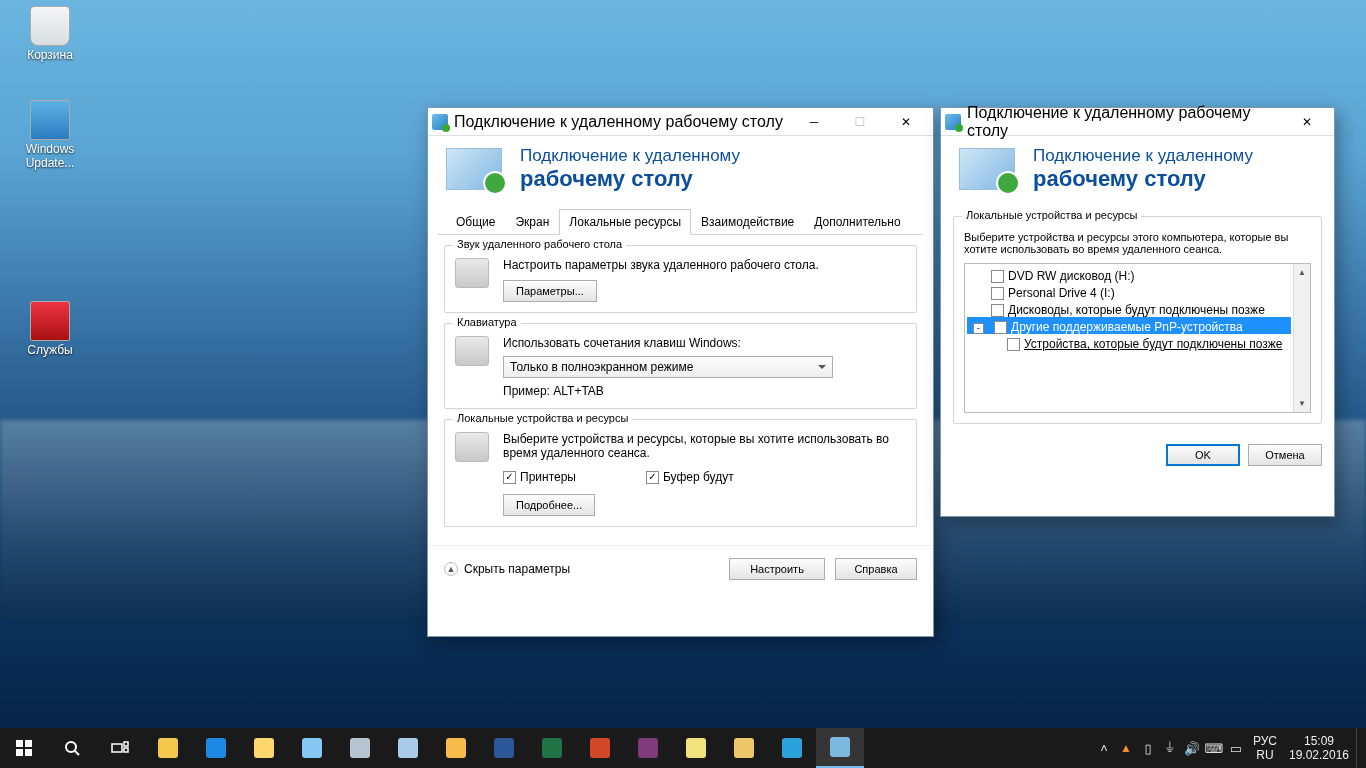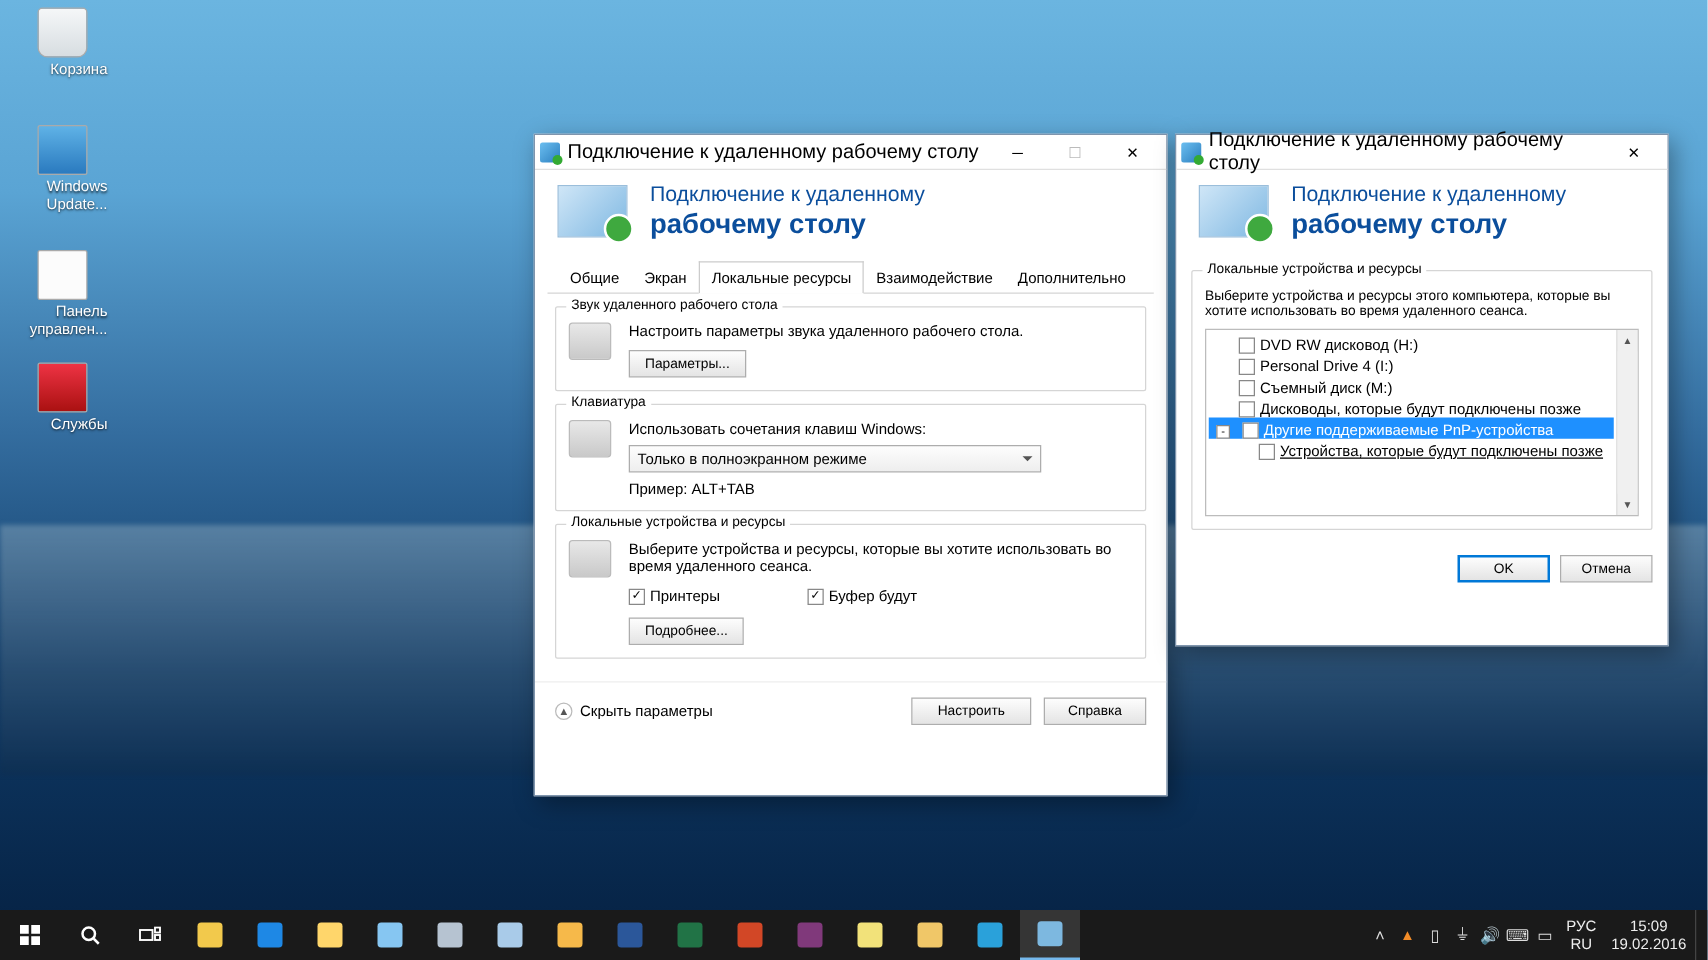--- a/index.html
+++ b/index.html
@@ -1,20 +1,20 @@
 <!DOCTYPE html>
 <html><head>
 <meta charset="utf-8">
 <style>
 *{box-sizing:border-box;margin:0;padding:0;font-family:"Segoe UI",Tahoma,sans-serif;font-size:12px;}
 html,body{width:1366px;height:768px;overflow:hidden;}
 body{background:linear-gradient(180deg,#6bb5e0 0%,#5aa4d4 20%,#346d9f 45%,#0f3a66 70%,#052041 100%);position:relative;}
 .wallpaper-shore{position:absolute;left:0;right:0;top:420px;height:200px;background:linear-gradient(180deg,rgba(180,200,210,.35),rgba(20,40,60,.2));filter:blur(2px);}
 .desktop{position:absolute;left:0;top:0;width:100%;height:728px;}
-.desktop-icon{position:absolute;width:72px;text-align:right;color:#fff;text-shadow:0 1px 2px rgba(0,0,0,.8);font-size:11px;}
+.desktop-icon{position:absolute;width:72px;text-align:center;color:#fff;text-shadow:0 1px 2px rgba(0,0,0,.8);font-size:11px;}
 .desktop-icon .ic{width:40px;height:40px;margin:0 auto 2px;background:#ddd;border:1px solid #aaa;border-radius:2px;display:flex;align-items:center;justify-content:center;}
 .di-bin .ic{background:linear-gradient(180deg,#f5f7f8,#d7dde1);border-radius:4px 4px 8px 8px;}
 .di-upd .ic{background:linear-gradient(180deg,#5fb2e6,#2a7abf);}
 .di-panel .ic{background:#fcfcfc;}
 .di-serv .ic{background:linear-gradient(180deg,#e34,#a11);}
 
 .win{position:absolute;background:#fff;border:1px solid #7f95ad;box-shadow:4px 6px 18px rgba(0,0,0,.35);}
 .win1{left:427px;top:107px;width:507px;height:530px;}
 .win2{left:940px;top:107px;width:395px;height:410px;}
 .titlebar{height:28px;display:flex;align-items:center;padding:0 4px;border-bottom:1px solid #e0e0e0;}
@@ -80,25 +80,21 @@
 <div class="wallpaper-shore"></div>
 <div class="desktop">
   <div class="desktop-icon di-bin" style="left:14px;top:6px">
       <div class="ic"></div>
       <div>Корзина</div>
     </div>
   <div class="desktop-icon di-upd" style="left:14px;top:100px">
       <div class="ic"></div>
       <div>Windows Update...</div>
     </div>
-  <div class="desktop-icon di-panel" style="left:14px;top:200px">
-      <div class="ic"></div>
-      <div>Панель управлен...</div>
-    </div>
-  <div class="desktop-icon di-serv" style="left:14px;top:290px">
+  <div class="desktop-icon di-serv" style="left:14px;top:301px">
       <div class="ic"></div>
       <div>Службы</div>
     </div>
 </div>
 
 <div class="win win1">
   <div class="titlebar">
     <div class="appicon"></div>
     <div class="title">Подключение к удаленному рабочему столу</div>
     <div class="wbtn">─</div>
@@ -205,24 +201,20 @@
             <div class="row">
               <span class="cb"></span>
               <span>DVD RW дисковод (H:)</span>
             </div>
             <div class="row">
               <span class="cb"></span>
               <span>Personal Drive 4 (I:)</span>
             </div>
             <div class="row">
               <span class="cb"></span>
-              <span>Съемный диск (M:)</span>
-            </div>
-            <div class="row">
-              <span class="cb"></span>
               <span>Дисководы, которые будут подключены позже</span>
             </div>
             <div class="row sel exp">
               <span class="pm">-</span>
               <span class="cb"></span>
               <span>Другие поддерживаемые PnP-устройства</span>
             </div>
             <div class="row" style="padding-left: 40px; text-decoration: underline;">
               <span class="cb"></span>
               <span>Устройства, которые будут подключены позже</span>

